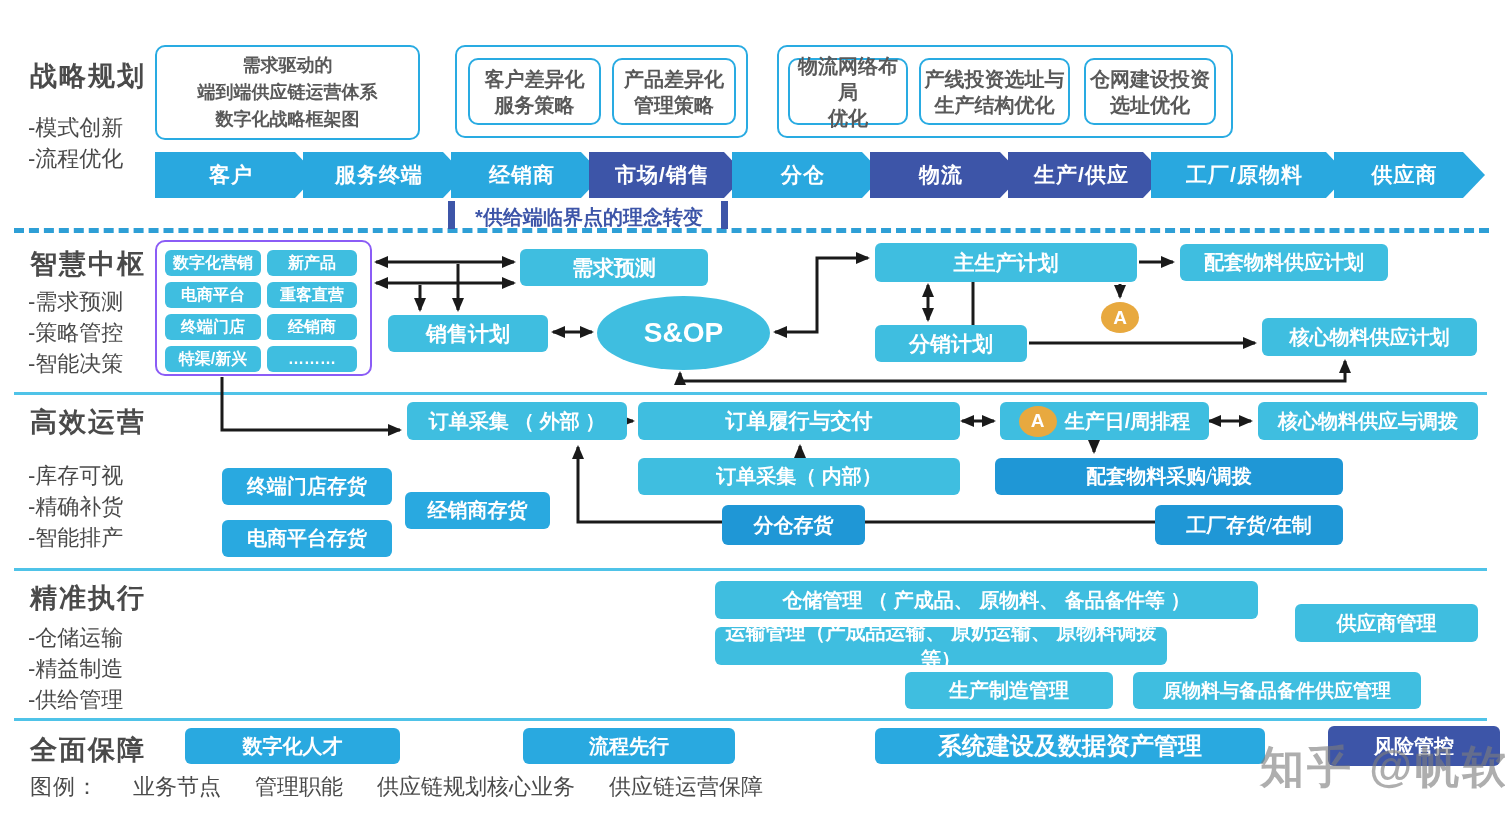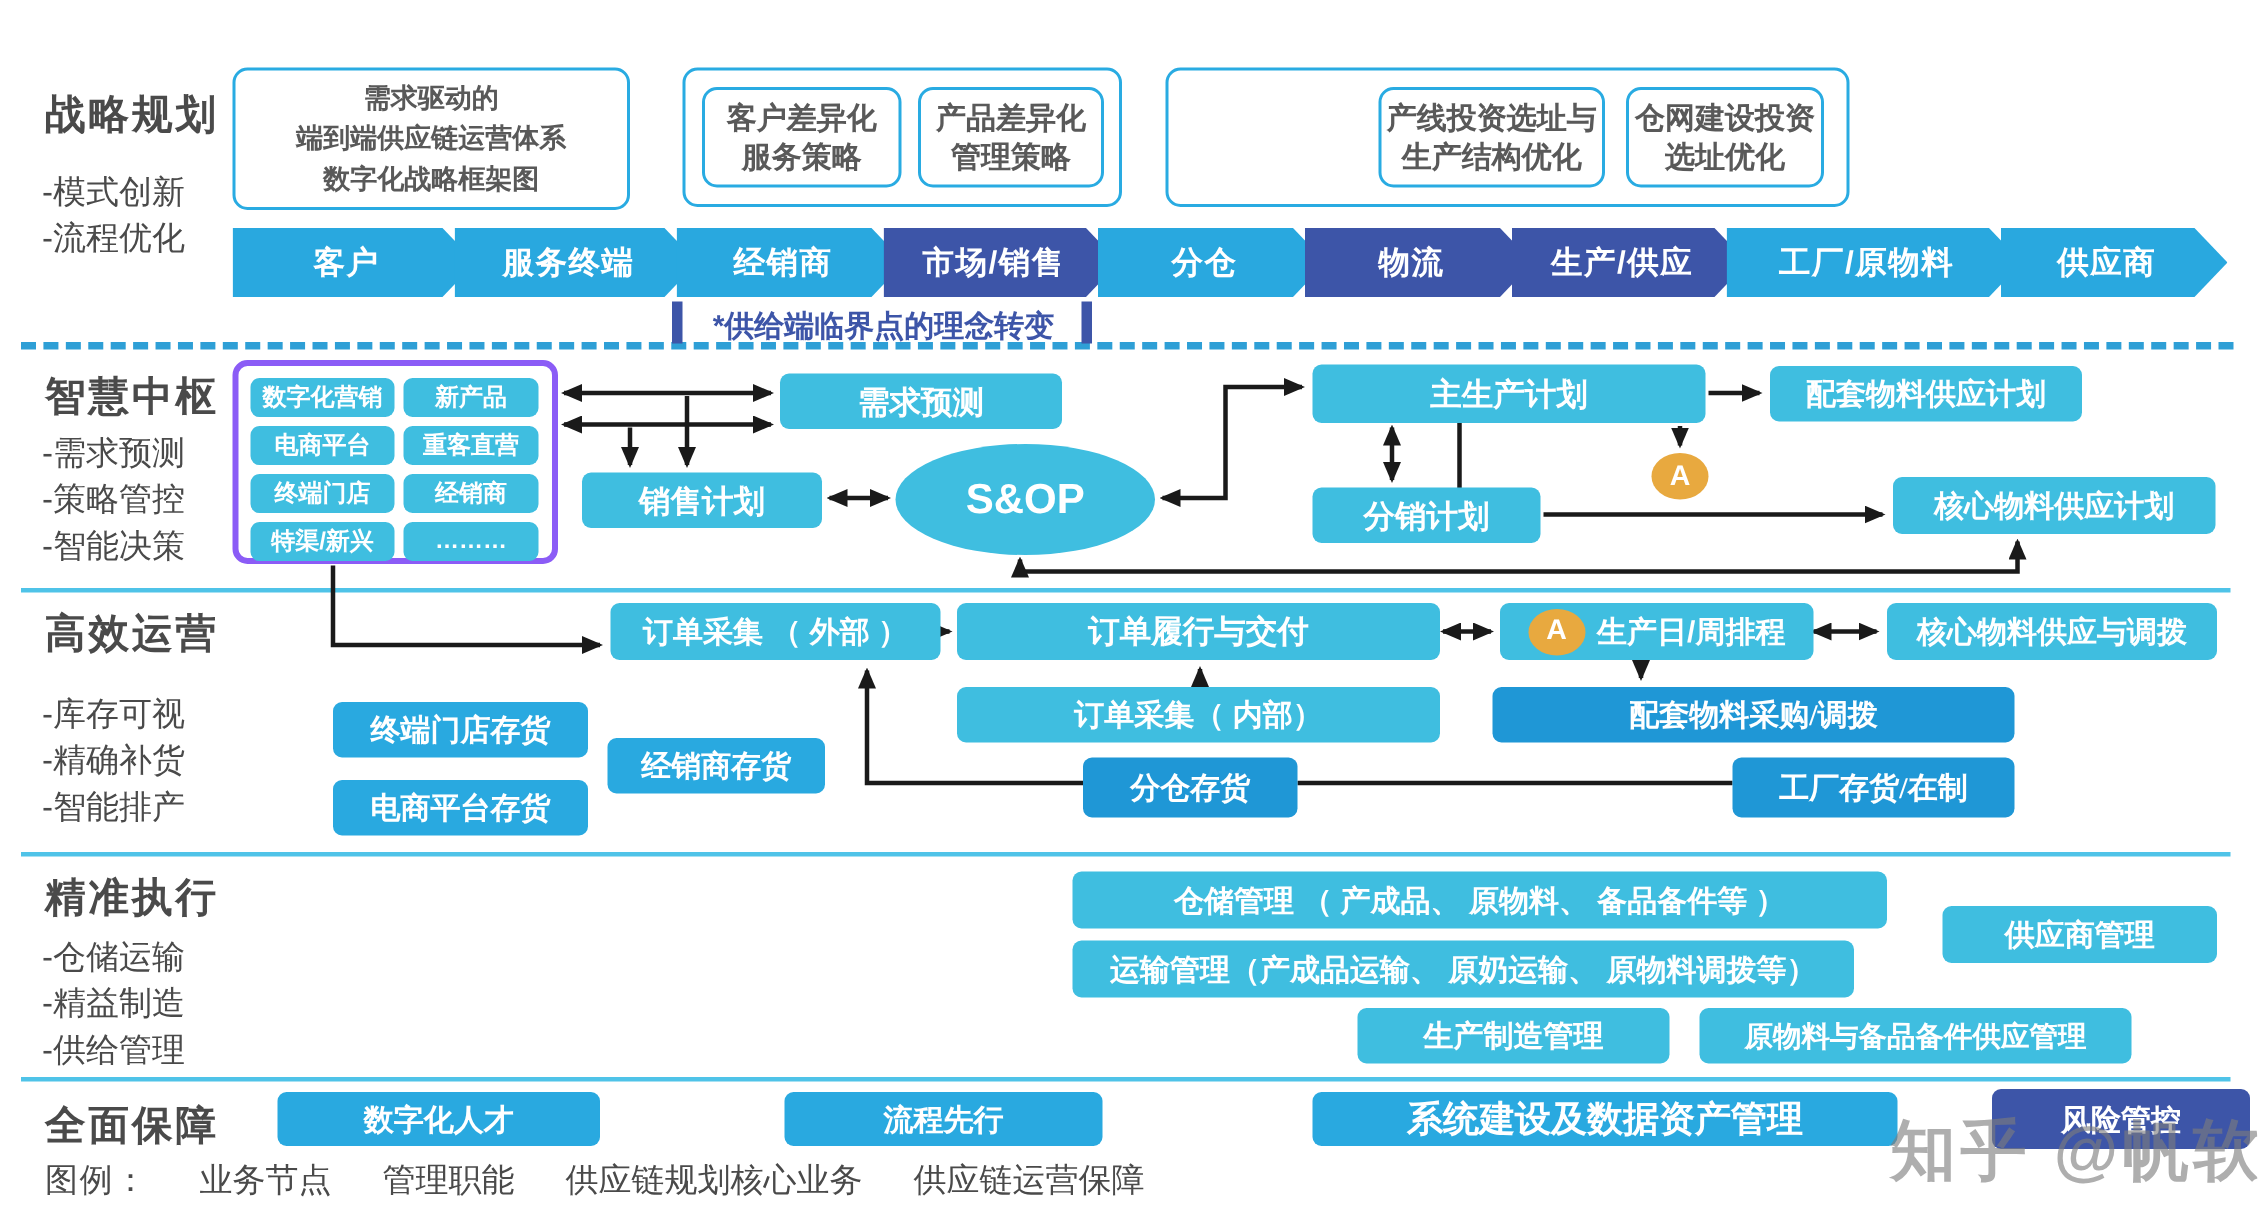--- a/index.html
+++ b/index.html
@@ -25,21 +25,21 @@
   
   .box{position:absolute;display:flex;align-items:center;justify-content:center;color:#fff;
        border-radius:6px;font-weight:bold;text-align:center;font-size:21px;box-sizing:border-box;z-index:10;}
   .cyan{background:#3fbee0;}
   .blue{background:#29a9e0;}
   .deep{background:#1f97d6;font-family:Liberation Serif, serif;}
   .indigo{background:#3d55a8;}
   .sop{position:absolute;background:#3fbee0;border-radius:50%;color:#fff;font-weight:bold;font-size:28px;
        display:flex;align-items:center;justify-content:center;z-index:10;}
   
-  .panel{position:absolute;background:#fff;border:4px solid #8b5cf6;border-radius:10px;
+  .panel{position:absolute;background:#fff;border:2px solid #8b5cf6;border-radius:10px;
          display:grid;grid-template-columns:96px 90px;grid-auto-rows:26px;gap:6px;padding:8px 8px;box-sizing:border-box;z-index:10;}
   .chip{background:#3fbee0;color:#fff;border-radius:6px;font-size:16px;font-weight:bold;
         display:flex;align-items:center;justify-content:center;white-space:nowrap;}
   
   .abadge{background:#e8a93f;color:#fff;border-radius:50%;width:38px;height:31px;
           display:flex;align-items:center;justify-content:center;font-weight:bold;font-size:19px;z-index:12;}
   .abadge-abs{position:absolute;}
   
   .note{position:absolute;color:#3d55a8;font-weight:bold;font-size:20px;text-align:center;z-index:6;}
   .notebar{position:absolute;width:7px;height:28px;background:#3d55a8;z-index:6;}
@@ -115,20 +115,24 @@
   <div class="wbox" style="left:468px;top:58px;width:133px;height:67px;font-size:20px;line-height:26px">
     <span>客户差异化</span>
       <span>服务策略</span>
   </div>
   <div class="wbox" style="left:612px;top:58px;width:124px;height:67px;font-size:20px;line-height:26px">
     <span>产品差异化</span>
       <span>管理策略</span>
   </div>
 
   <div class="group" style="left:777px;top:45px;width:456px;height:93px"></div>
+  <div class="wbox" style="left:788px;top:58px;width:120px;height:67px;font-size:20px;line-height:26px">
+    <span>物流网络布局</span>
+      <span>优化</span>
+  </div>
   <div class="wbox" style="left:919px;top:58px;width:151px;height:67px;font-size:20px;line-height:26px">
     <span>产线投资选址与</span>
       <span>生产结构优化</span>
   </div>
   <div class="wbox" style="left:1084px;top:58px;width:132px;height:67px;font-size:20px;line-height:26px">
     <span>仓网建设投资</span>
       <span>选址优化</span>
   </div>
 
   <div class="chev chev-light" style="left:155px;width:162px">客户</div>
@@ -174,21 +178,21 @@
   <div class="box cyan" style="left:1258px;top:402px;width:220px;height:38px;font-size:20px">核心物料供应与调拨</div>
   <div class="box cyan" style="left:638px;top:458px;width:322px;height:37px;font-size:20px">订单采集（ 内部）</div>
   <div class="box deep" style="left:995px;top:458px;width:348px;height:37px;font-size:20px">配套物料采购/调拨</div>
   <div class="box blue" style="left:222px;top:468px;width:170px;height:37px;font-size:20px">终端门店存货</div>
   <div class="box blue" style="left:405px;top:492px;width:145px;height:37px;font-size:20px">经销商存货</div>
   <div class="box blue" style="left:222px;top:520px;width:170px;height:37px;font-size:20px">电商平台存货</div>
   <div class="box deep" style="left:722px;top:505px;width:143px;height:40px;font-size:20px">分仓存货</div>
   <div class="box deep" style="left:1155px;top:505px;width:188px;height:40px;font-size:20px">工厂存货/在制</div>
 
   <div class="box cyan" style="left:715px;top:581px;width:543px;height:38px;font-size:20px">仓储管理 （ 产成品、 原物料、 备品备件等 ）</div>
-  <div class="box cyan" style="left:715px;top:627px;width:521px;height:38px;font-size:20px">运输管理（产成品运输、 原奶运输、 原物料调拨等）</div>
+  <div class="box cyan" style="left:715px;top:627px;width:452px;height:38px;font-size:20px">运输管理（产成品运输、 原奶运输、 原物料调拨等）</div>
   <div class="box cyan" style="left:1295px;top:604px;width:183px;height:38px;font-size:20px">供应商管理</div>
   <div class="box cyan" style="left:905px;top:672px;width:208px;height:37px;font-size:20px">生产制造管理</div>
   <div class="box cyan" style="left:1133px;top:672px;width:288px;height:37px;font-size:19px">原物料与备品备件供应管理</div>
 
   <div class="box blue" style="left:185px;top:728px;width:215px;height:36px;font-size:20px">数字化人才</div>
   <div class="box blue" style="left:523px;top:728px;width:212px;height:36px;font-size:20px">流程先行</div>
   <div class="box blue" style="left:875px;top:728px;width:390px;height:36px;font-size:24px">系统建设及数据资产管理</div>
   <div class="box indigo" style="left:1328px;top:726px;width:172px;height:40px;font-size:20px">风险管控</div>
 
   <div class="legend" style="left:30px;top:772px">

